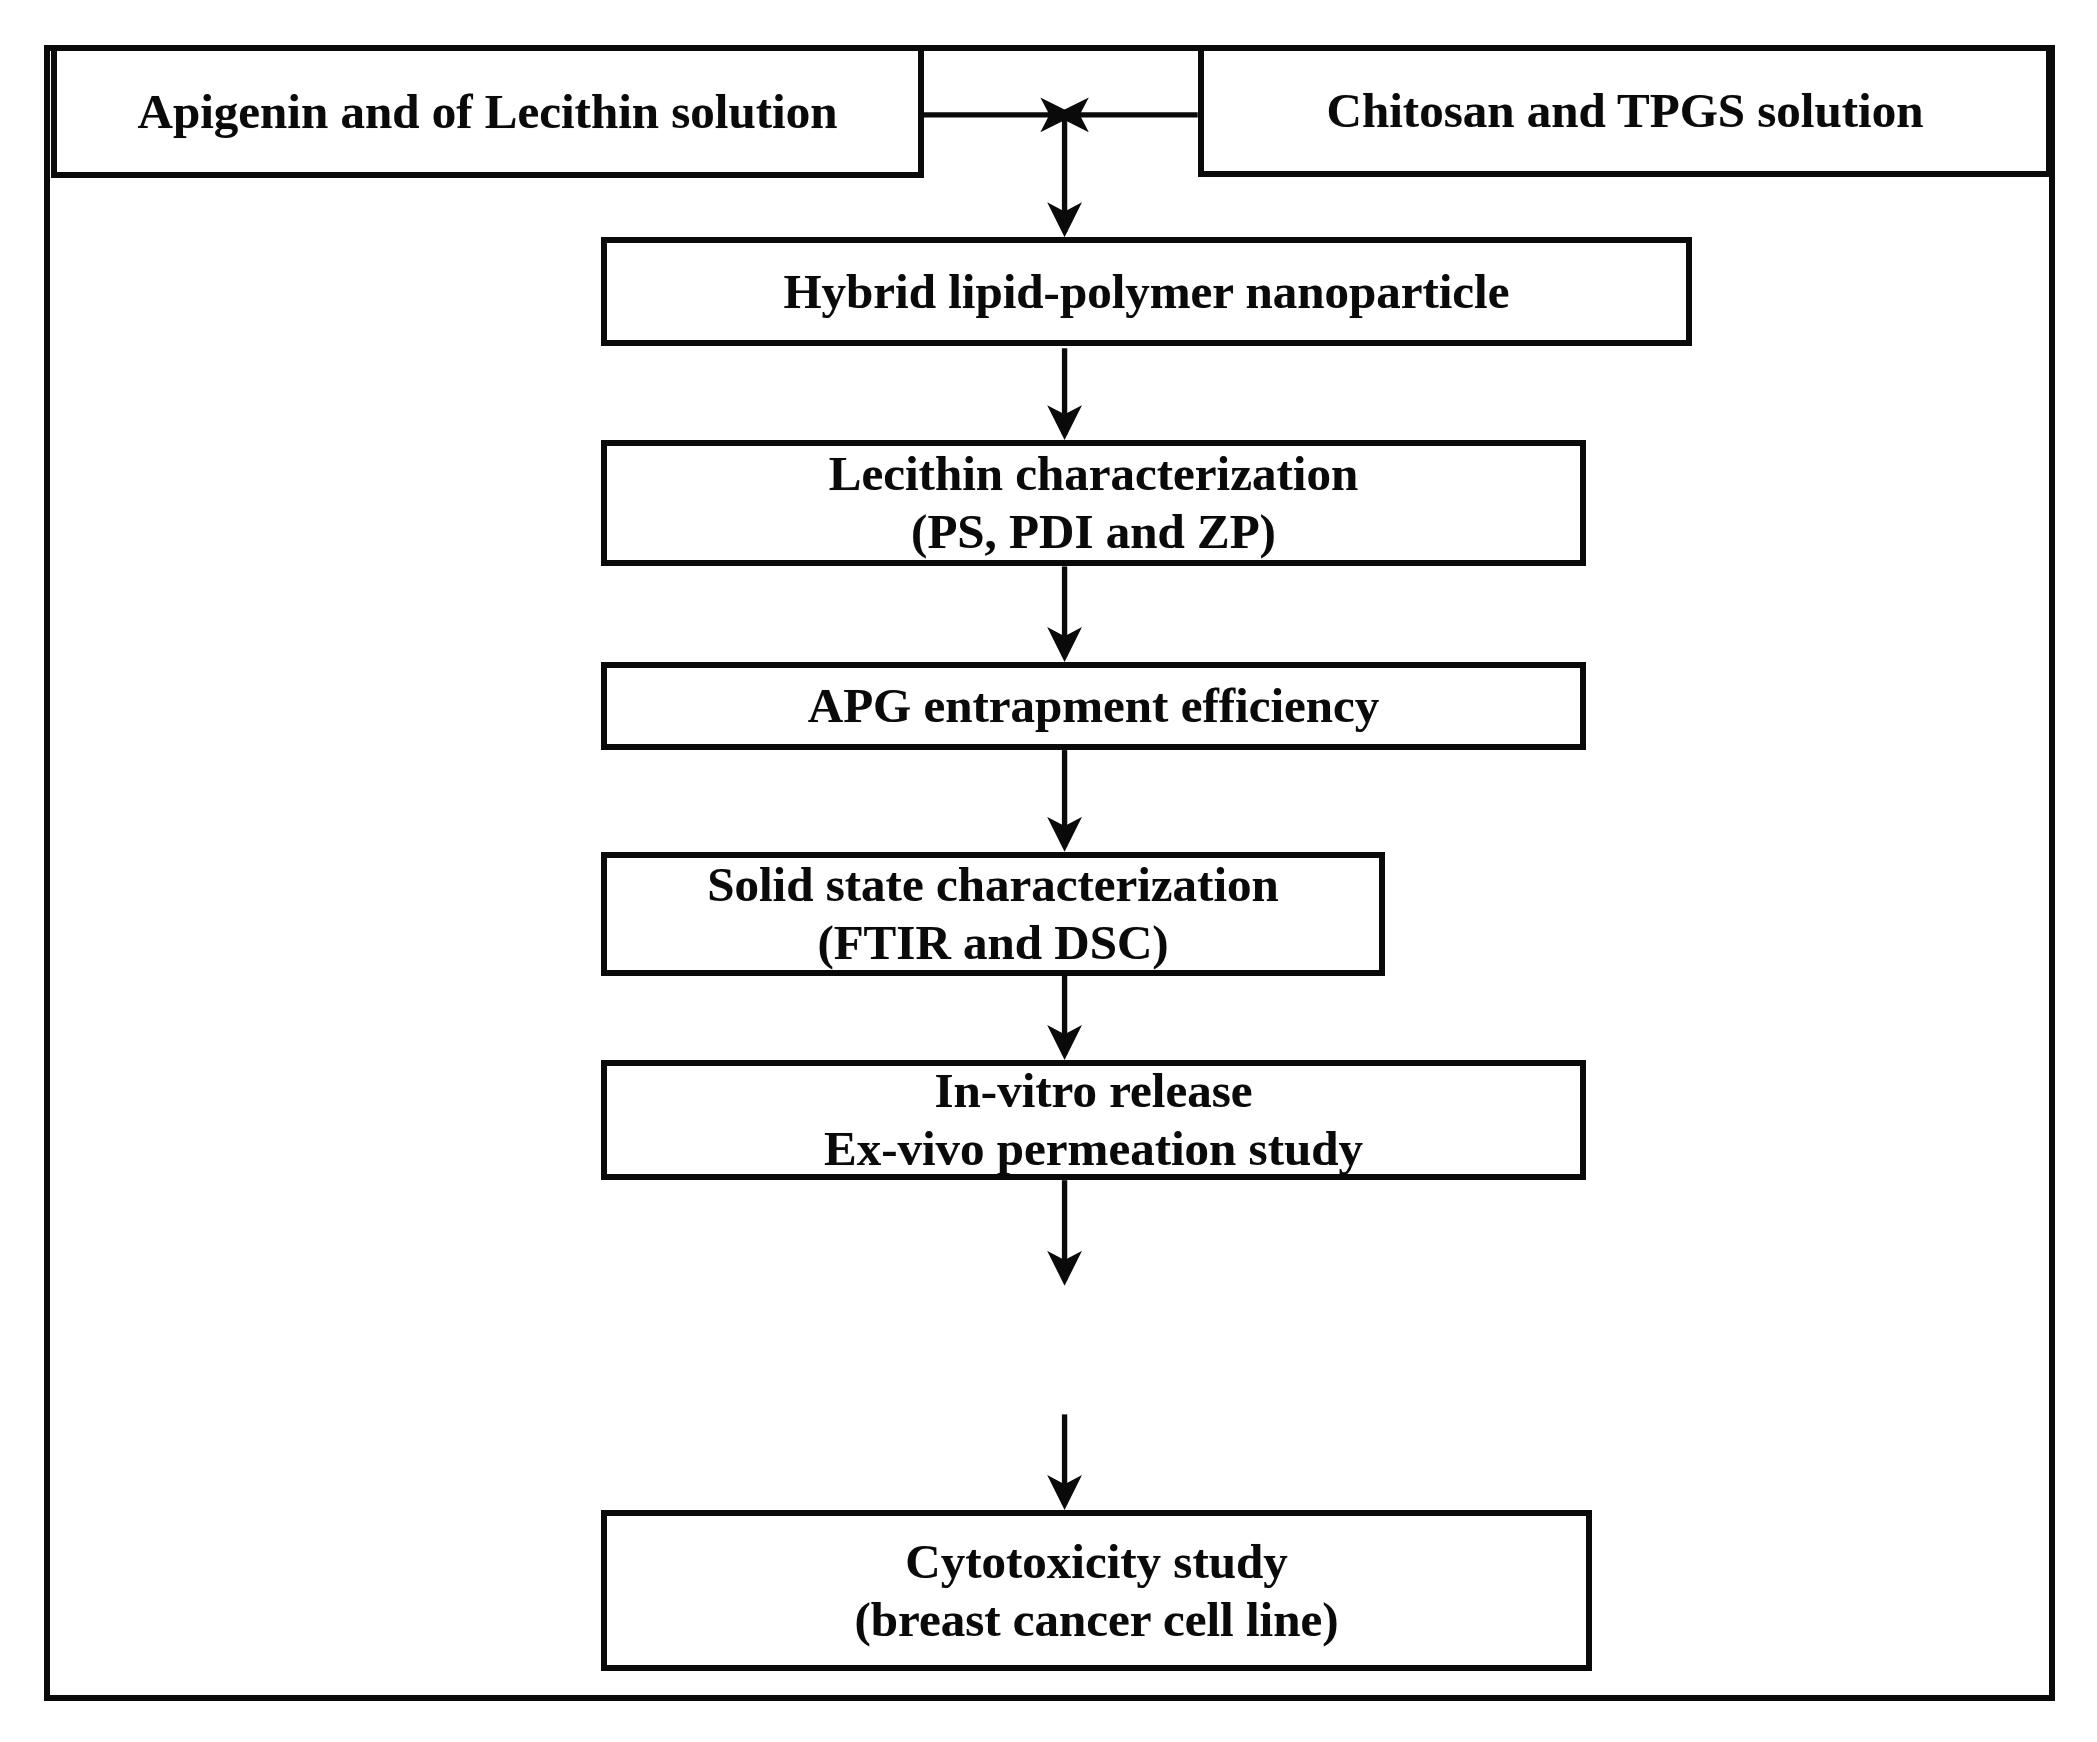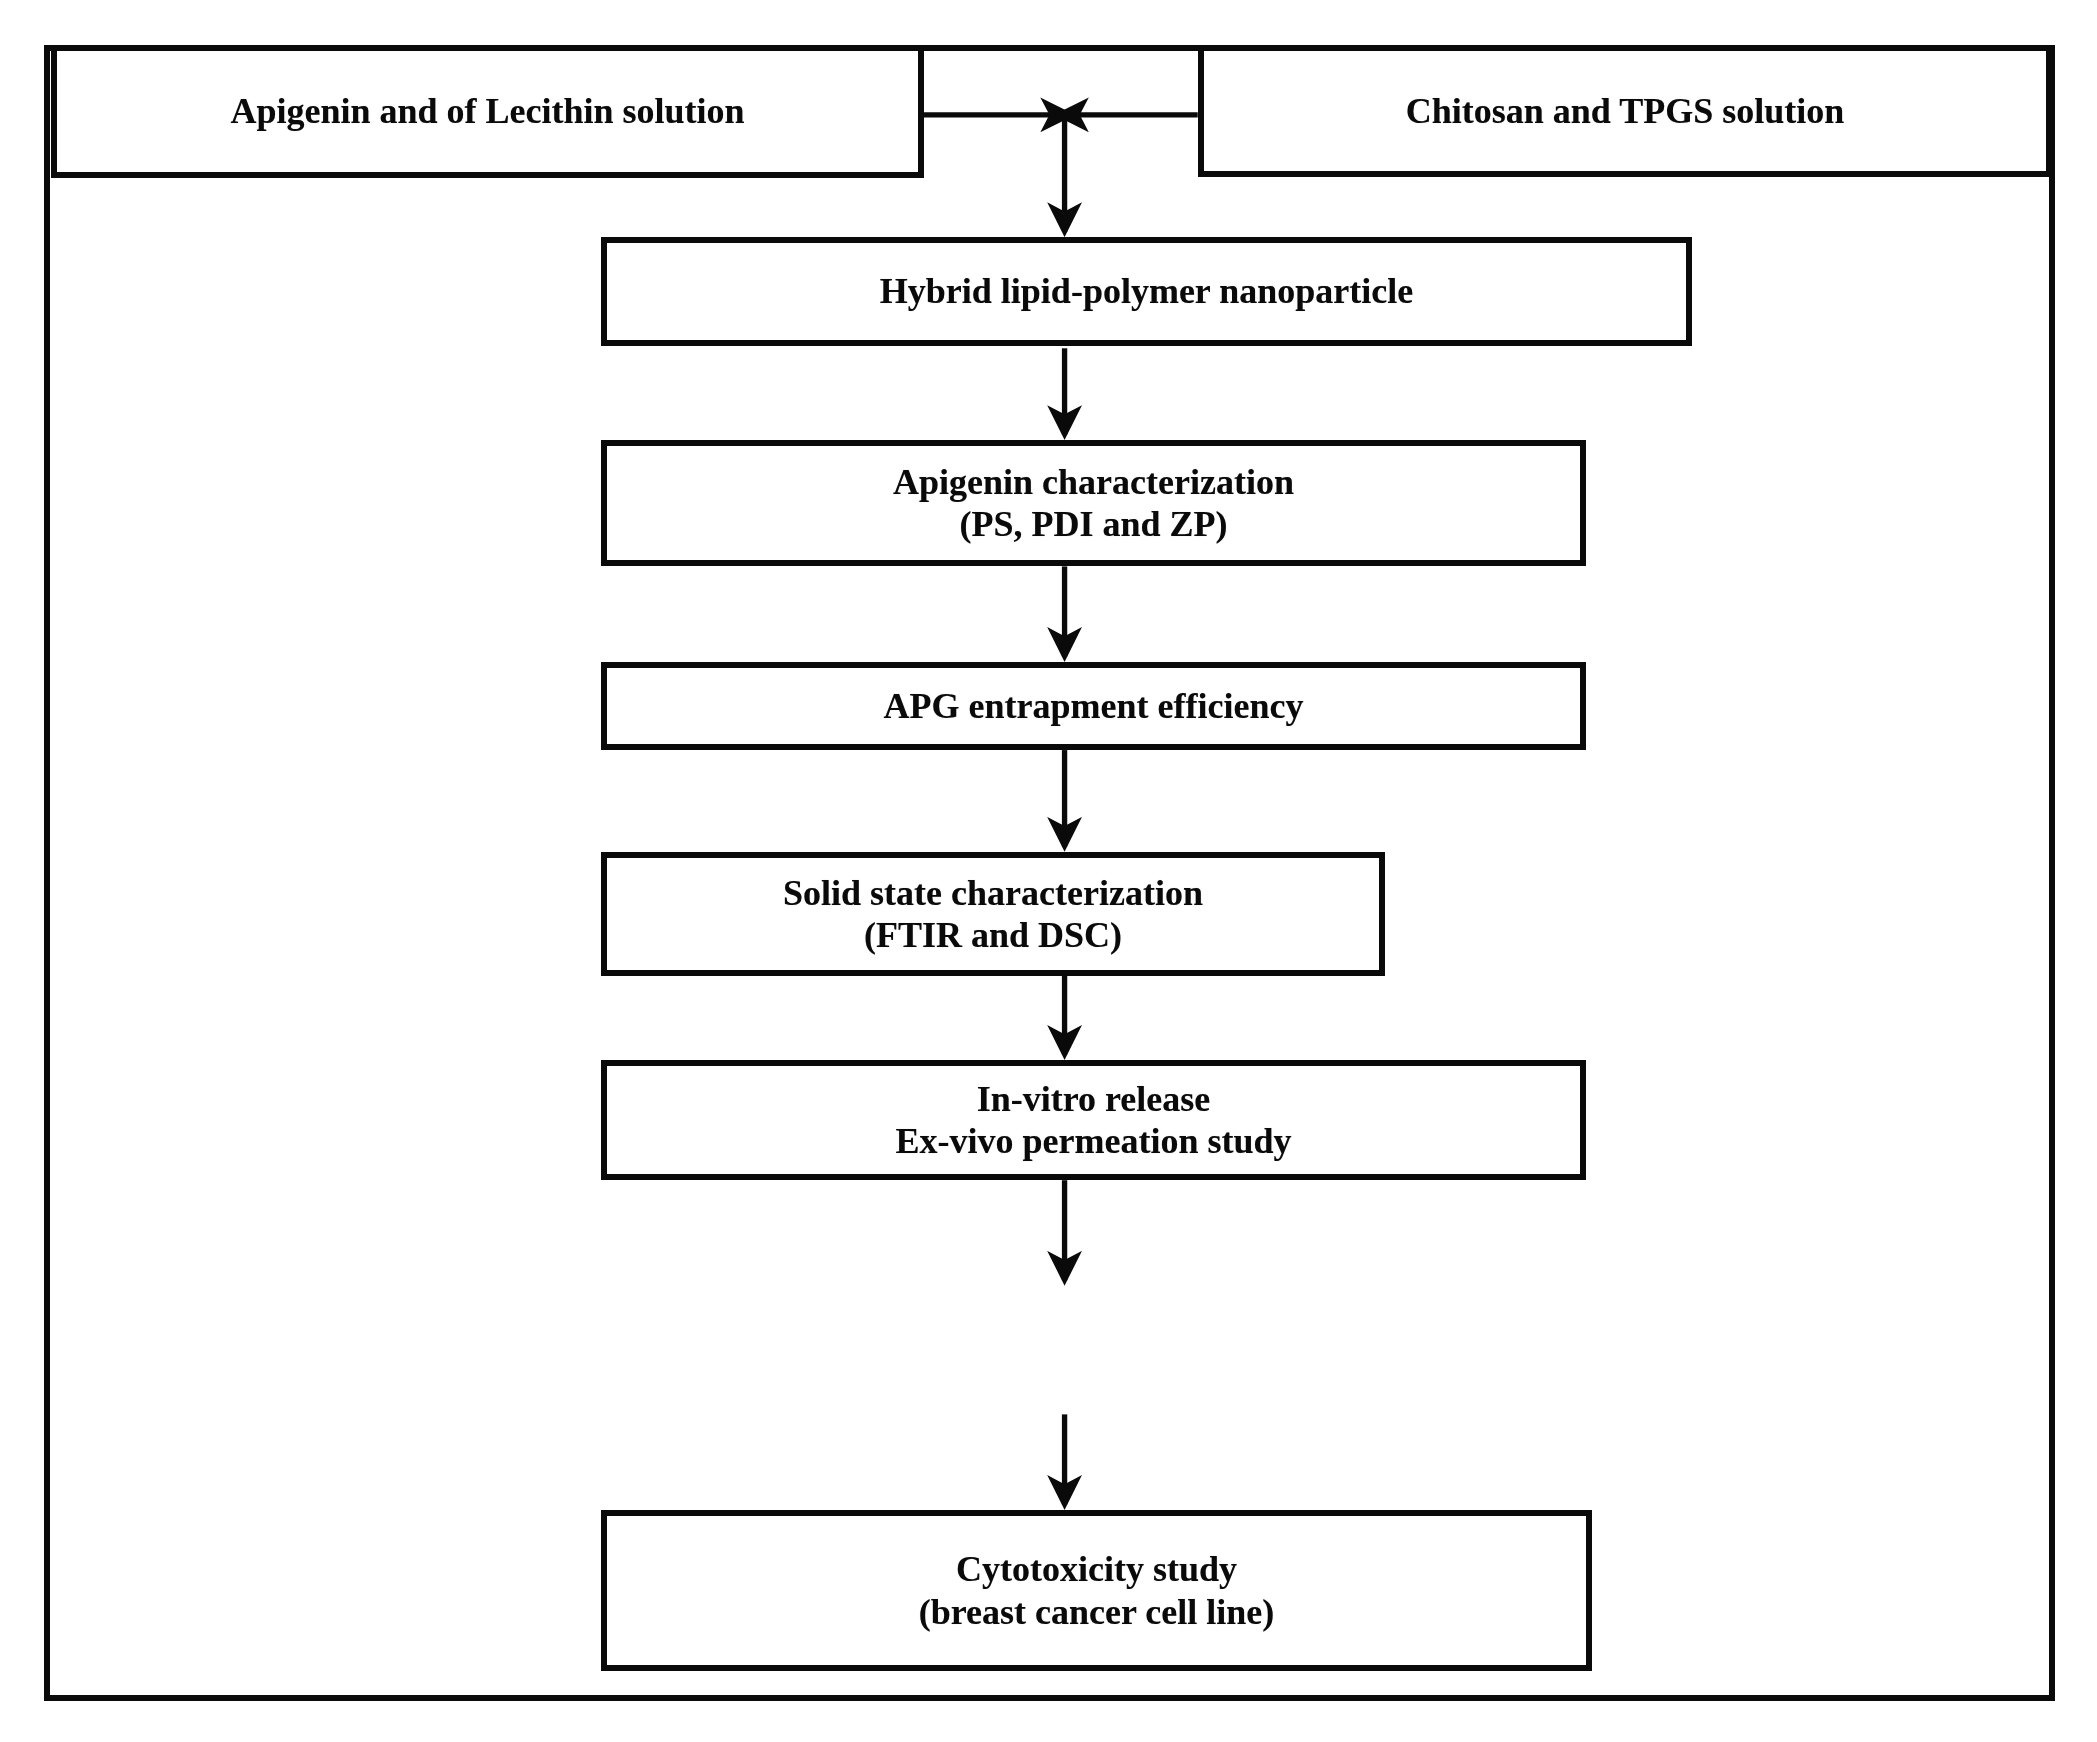--- a/index.html
+++ b/index.html
@@ -28,21 +28,21 @@
     position:absolute;
     box-sizing:border-box;
     border:6.9px solid var(--ink);
     background:var(--paper);
     display:flex;
     flex-direction:column;
     align-items:center;
     justify-content:center;
     text-align:center;
     font-weight:bold;
-    font-size:36px;
+    font-size:49px;
     line-height:1.18;
     text-shadow:0 0 0.8px rgba(10,10,10,0.35);
   }
   .node .ln{display:block; white-space:nowrap;}
   
   #node-left  {left:51px;   top:45px;  width:873px; height:133px;}
   #node-right {left:1198px; top:45px;  width:854px; height:132px;text-align:right;}
   
   #node-0{left:601px; top:237px;  width:1091px; height:109px;}
   #node-1{left:601px; top:440px;  width:985px; height:126px;}
@@ -92,21 +92,21 @@
     <line x1="1391" y1="1275" x2="1391" y2="1378" marker-end="url(#ah)"></line>
     <line x1="1391" y1="1542" x2="1391" y2="1673" marker-end="url(#ah)"></line>
     <line x1="1391" y1="1848" x2="1391" y2="1966" marker-end="url(#ah)"></line>
   </svg>
 
   <div class="node" id="node-0">
     <span class="ln">Hybrid lipid-polymer nanoparticle</span>
   </div>
 
   <div class="node" id="node-1">
-    <span class="ln">Apigenin characterization</span>
+    <span class="ln">Lecithin characterization</span>
     <span class="ln">(PS, PDI and ZP)</span>
   </div>
 
   <div class="node" id="node-2">
     <span class="ln">APG entrapment efficiency</span>
   </div>
 
   <div class="node" id="node-3">
     <span class="ln">Solid state characterization</span>
     <span class="ln">(FTIR and DSC)</span>

